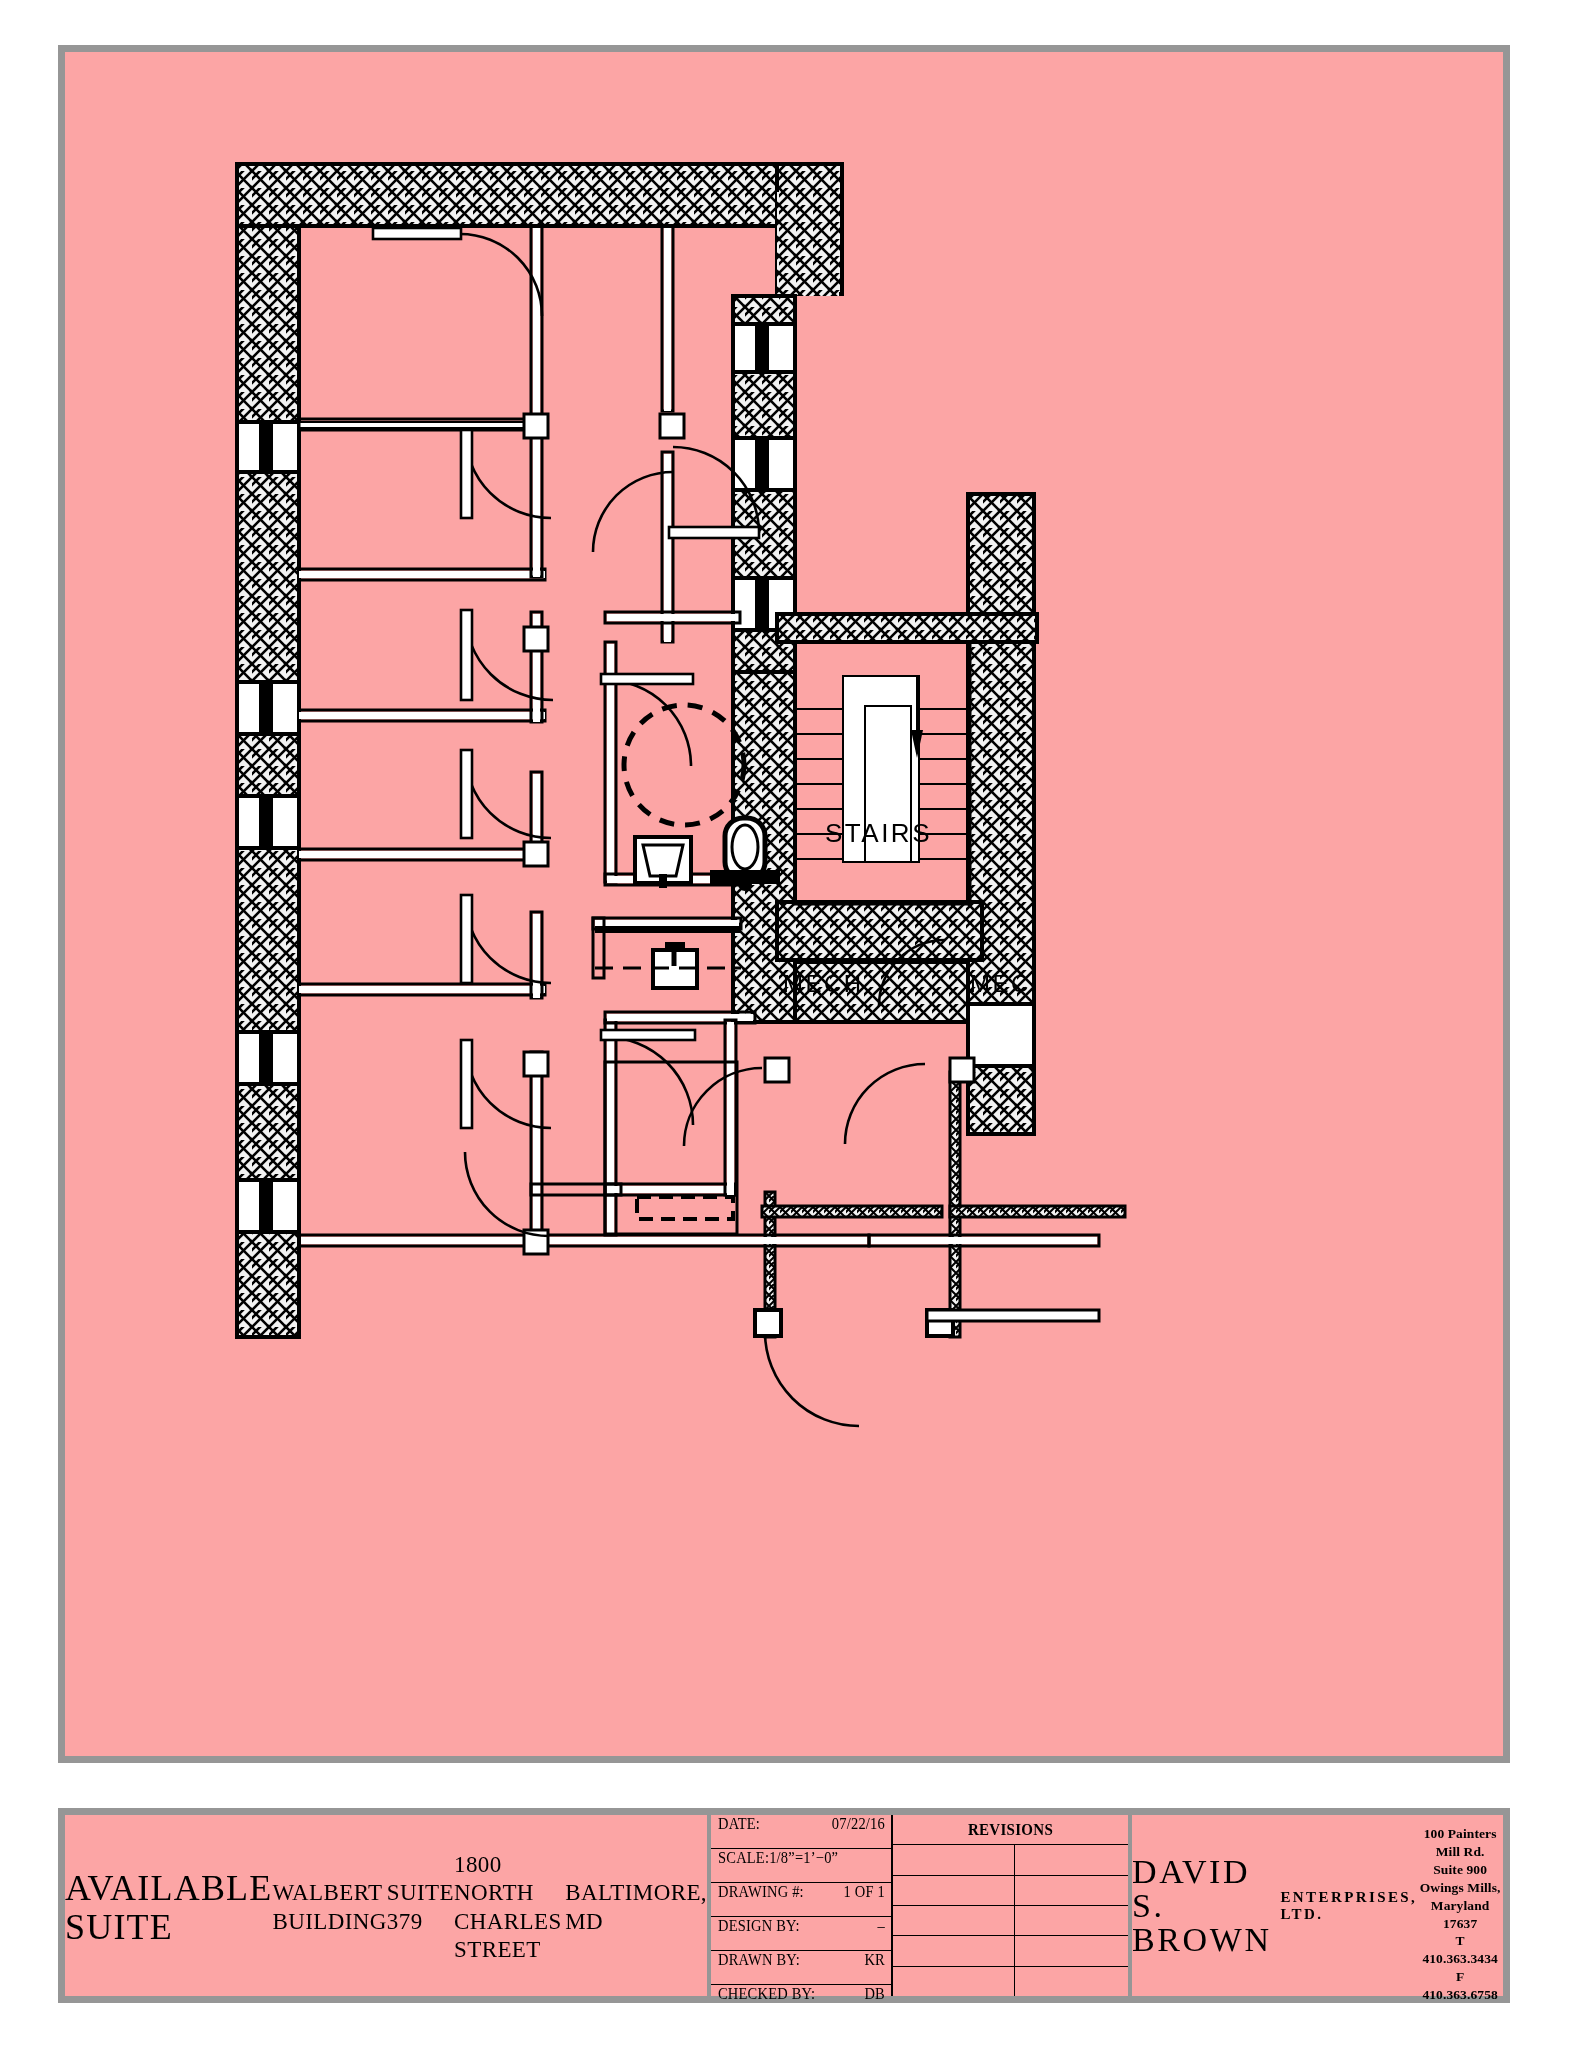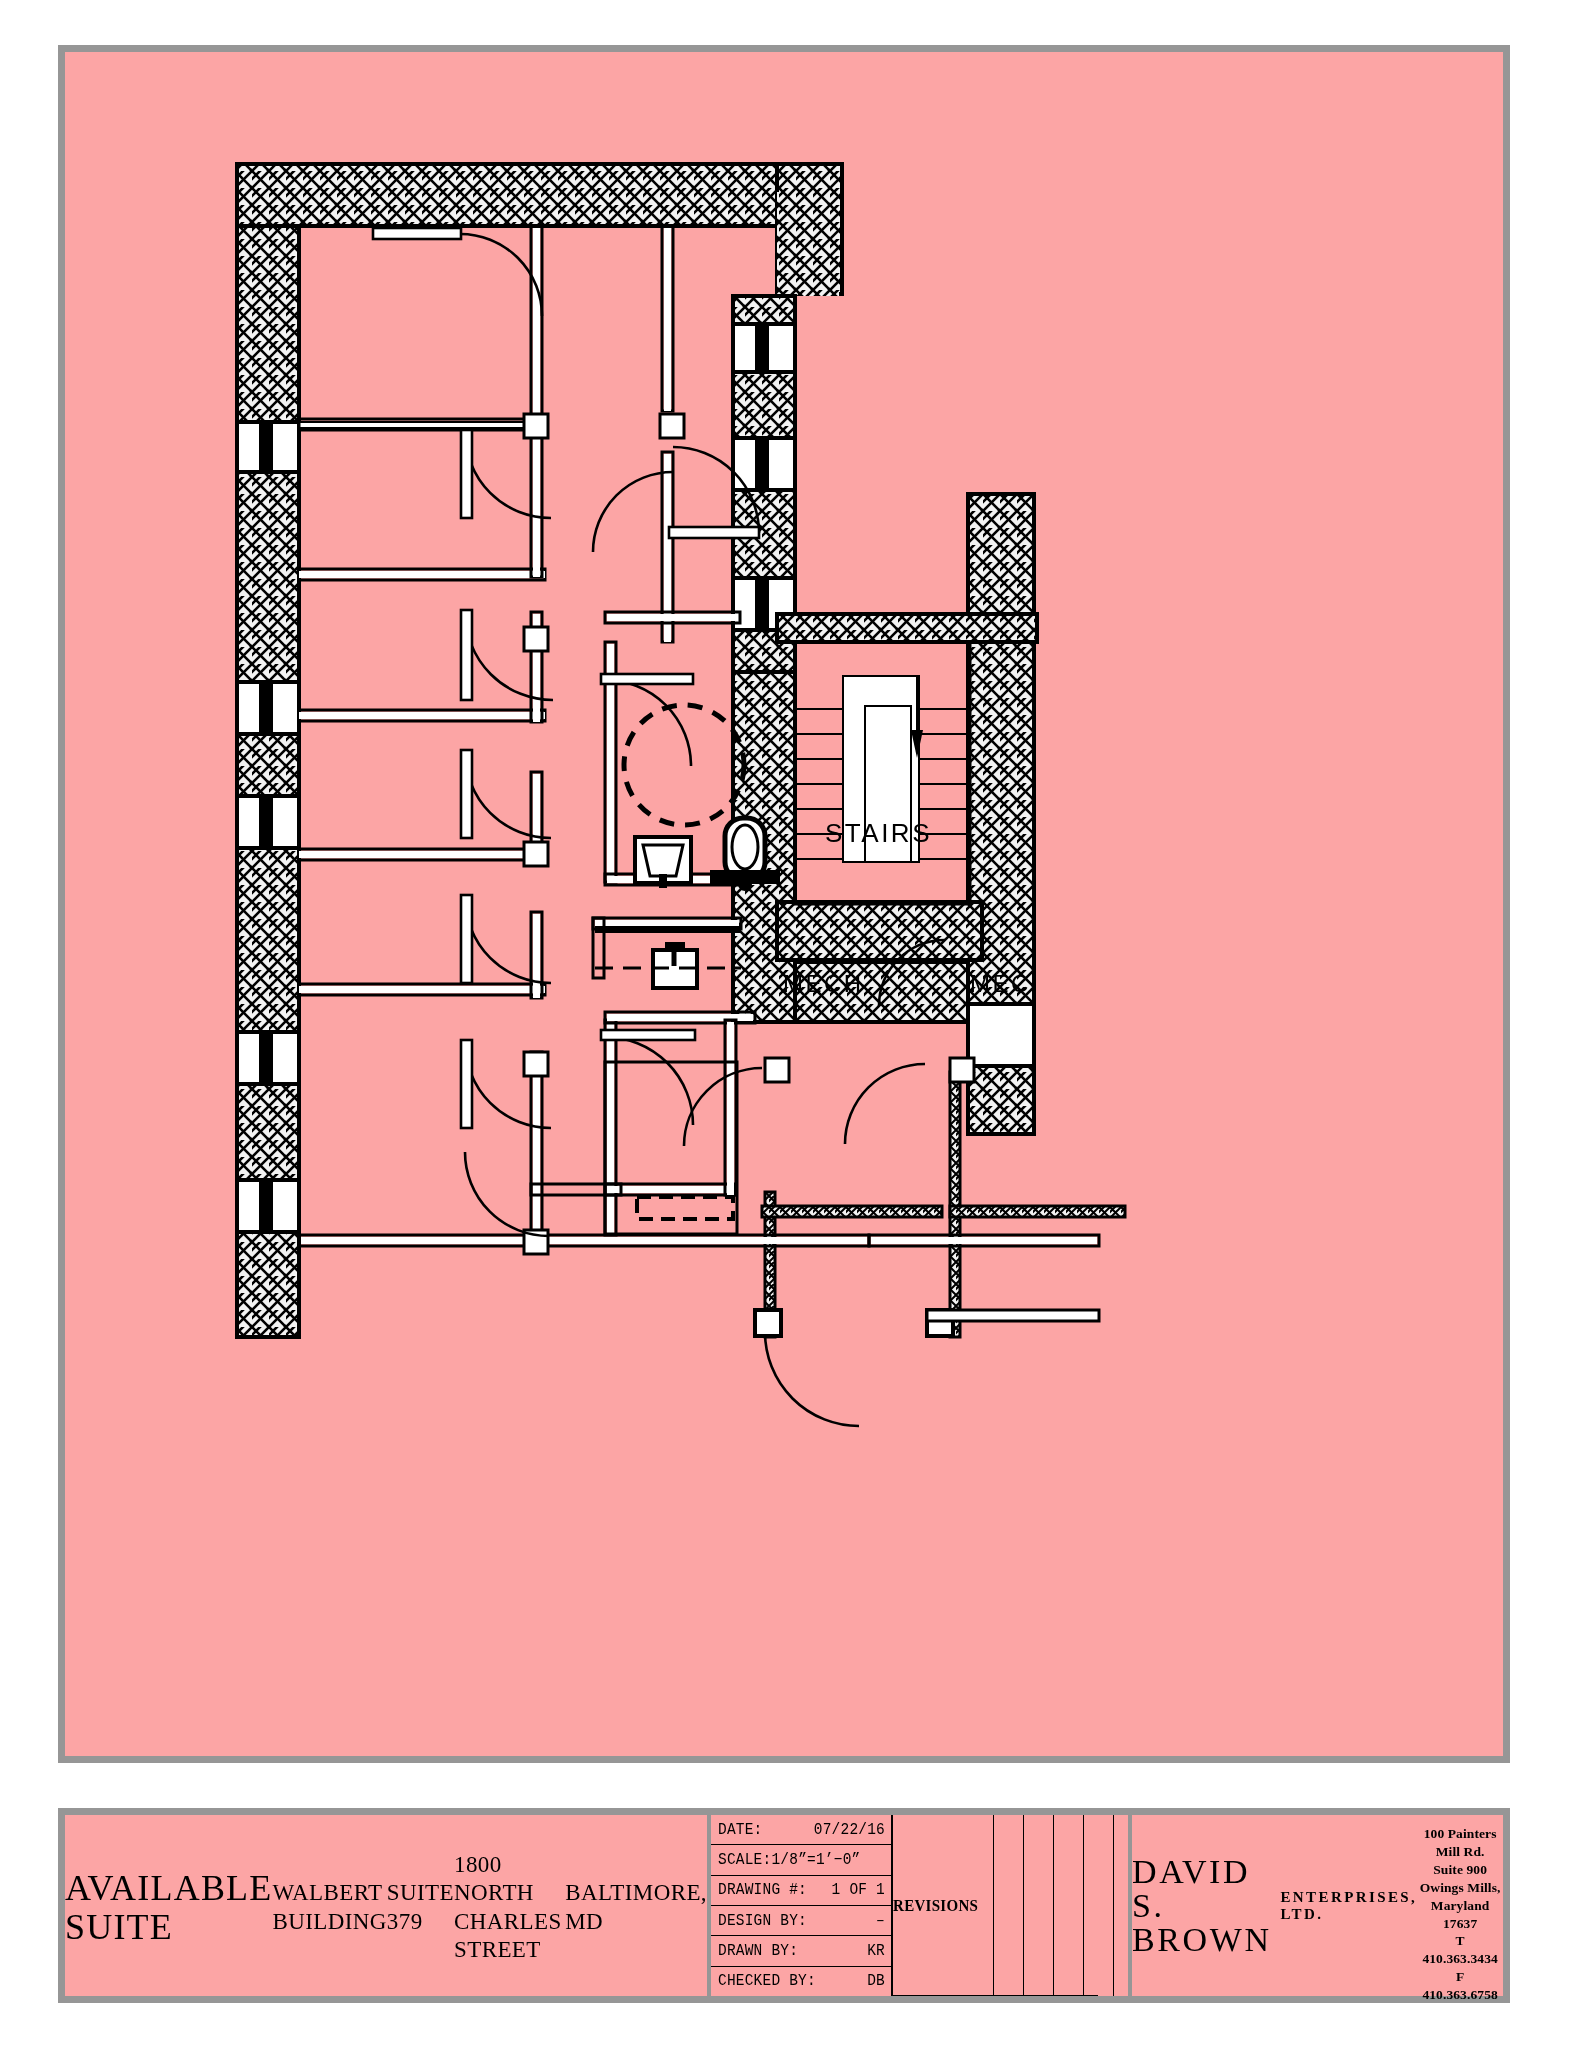--- a/index.html
+++ b/index.html
@@ -32,26 +32,26 @@
               border-right: 4px solid #969696; display: flex; }
   .tb-right { flex: 1; display: flex; flex-direction: row;
               align-items: center; justify-content: center; }
 
   .t-main   { font-size: 36px; letter-spacing: 1.2px; line-height: 1.06; }
   .t-sub    { font-size: 23px; letter-spacing: .4px; line-height: 1.22; }
   .t-sub2   { font-size: 23px; letter-spacing: .4px; line-height: 1.22; }
 
   
   .tb-data { width: 180px; flex: none; display: flex; flex-direction: column; }
-  .tb-rev  { flex: 1; display: flex; flex-direction: row; }
+  .tb-rev  { flex: 1; display: flex; flex-direction: column; }
   .dr {
     flex: 1; border-bottom: 1px solid #000;
-    display: flex; align-items: center; justify-content: space-between;
-    padding: 0 6px 0 7px;
-    font-family: Liberation Mono, monospace;
+    display: flex; justify-content: space-between;
+    padding: 0 6px 16px 7px;
+    font-family: Liberation Serif, serif;
     font-size: 14.5px; letter-spacing: .2px; white-space: nowrap;
   }
   .dr:last-child { border-bottom: none; }
   .dr .k { transform: scaleY(1.12); transform-origin: left center; }
   .dr .v { transform: scaleY(1.12); transform-origin: right center; }
   .rv { flex: 1; border-bottom: 1px solid #000; display: flex; }
   .rv:last-child { border-bottom: none; }
   .rv .c1 { width: 52%; border-right: 1px solid #000; display:flex;
             align-items:center; justify-content:center; }
   .rv .c2 { flex: 1; }

